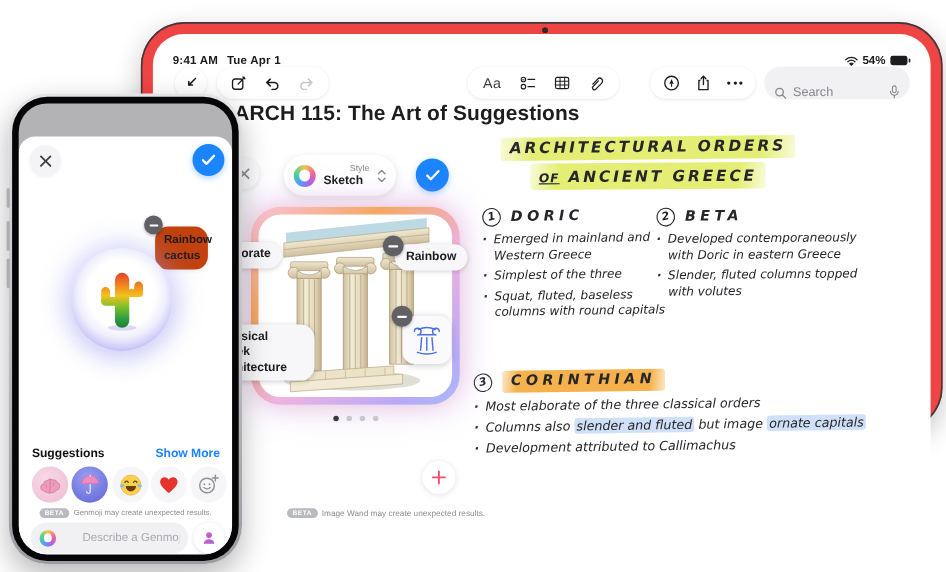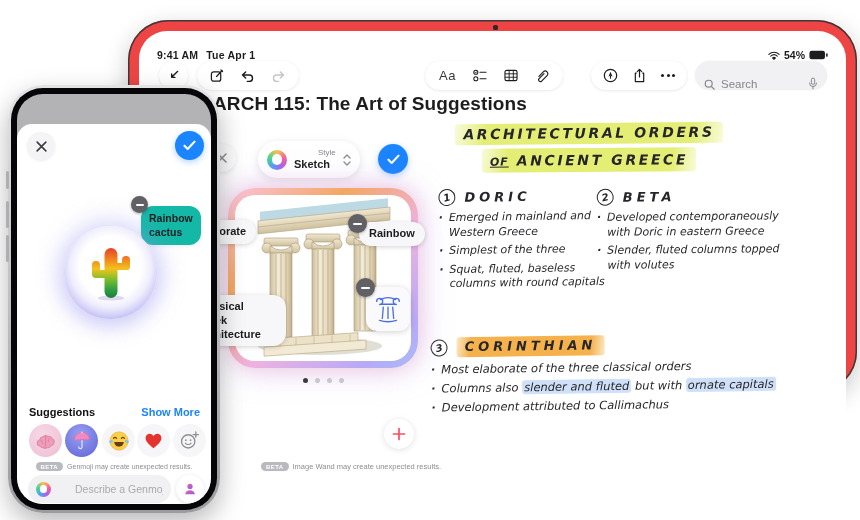--- a/index.html
+++ b/index.html
@@ -121,21 +121,21 @@
 
   .sheet { position:absolute; left:0; top:30px; right:0; bottom:0; background:#fff; border-radius:15px 15px 24px 24px; }
   .ph-close { position:absolute; left:10px; top:8px; width:28px; height:28px; border-radius:50%; background:#f4f4f6;
     display:flex; align-items:center; justify-content:center; cursor:pointer; box-shadow:0 1px 3px rgba(0,0,0,.07); }
   .ph-check { left:158px; top:7px; width:29px; height:29px; position:absolute; }
 
   .bubble { position:absolute; left:47px; top:102px; width:93px; height:93px; border-radius:50%;
     background:radial-gradient(circle at 50% 44%, #ffffff 0 44%, #efeefc 58%, #d3cef8 70%, #aab6f2 79%, #cdbcf2 87%, #f3ecfb 96%, rgba(255,255,255,0) 100%);
     box-shadow:0 0 22px 8px rgba(160,160,245,.30), 0 6px 18px rgba(140,130,230,.25);
     display:flex; align-items:center; justify-content:center; }
-  .gen-label { position:absolute; left:124px; top:82px; width:60px; background:#14b8a6; border-radius:12px;
+  .gen-label { position:absolute; left:124px; top:82px; width:48px; background:#c2410c; border-radius:12px;
     padding:6px 8px; font-size:10.5px; font-weight:bold; color:#1c1c1e; line-height:1.3; cursor:pointer;
     box-shadow:0 1px 4px rgba(0,0,0,.08); }
   .gen-minus { left:114px; top:72px; width:17px; height:17px; }
   .gen-minus i { width:8px; }
 
   .sug-title { position:absolute; left:12px; top:282px; font-size:11px; font-weight:bold; color:#111; }
   .show-more { position:absolute; right:11px; top:282px; font-size:11px; font-weight:bold; color:#1b84ff; cursor:pointer; }
   .emoji-c { position:absolute; top:300px; width:33px; height:33px; border-radius:50%; display:flex;
     align-items:center; justify-content:center; cursor:pointer; }
   .ph-beta { position:absolute; left:0; right:0; top:338px; display:flex; justify-content:center; }
@@ -296,21 +296,21 @@
         <div class="hw-sec-h">
             <span class="hw-num">3</span>
             <span class="hw-sec-t hl-orange">CORINTHIAN</span>
           </div>
         <div class="hw-bul">
             <span class="m">·</span>
             <span>Most elaborate of the three classical orders</span>
           </div>
         <div class="hw-bul">
             <span class="m">·</span>
-            <span><span>Columns also </span><span class="hl-blue">slender and fluted</span><span> but with </span><span class="hl-blue">ornate capitals</span></span>
+            <span><span>Columns also </span><span class="hl-blue">slender and fluted</span><span> but image </span><span class="hl-blue">ornate capitals</span></span>
           </div>
         <div class="hw-bul">
             <span class="m">·</span>
             <span>Development attributed to Callimachus</span>
           </div>
       </div>
 
       <div class="iw-close">
         <svg width="12" height="12" viewBox="0 0 12 12">
             <path d="M2 2 L10 10 M10 2 L2 10" stroke="#8e8e93" stroke-width="1.6" stroke-linecap="round"></path>

